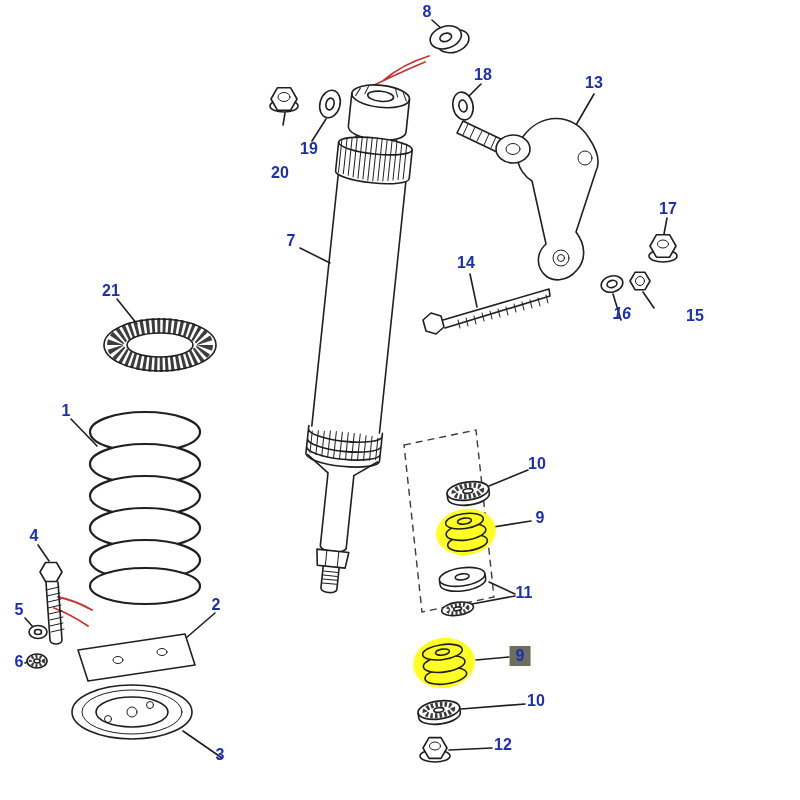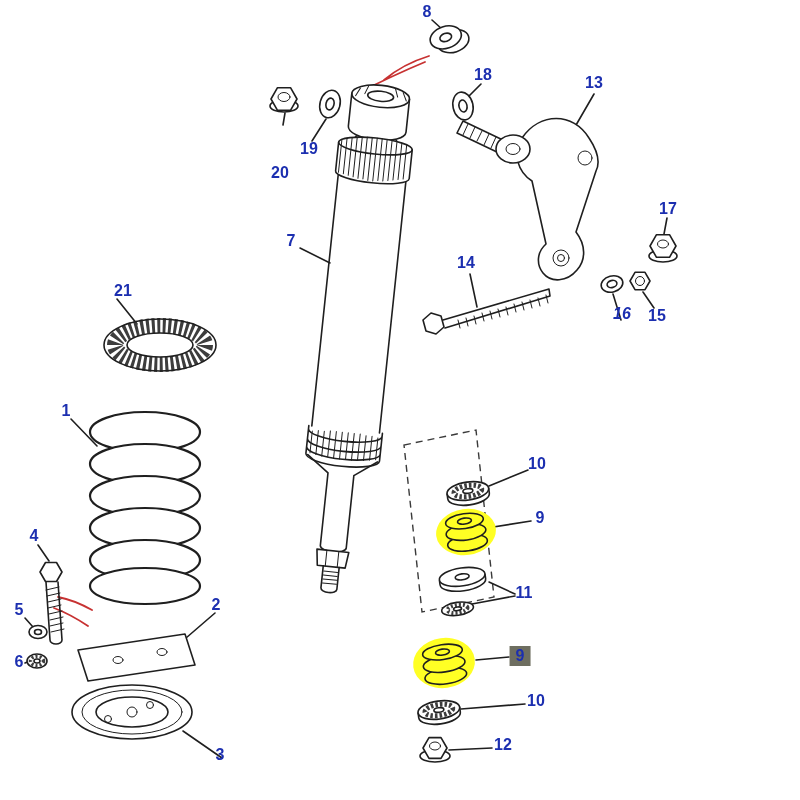--- a/index.html
+++ b/index.html
@@ -215,22 +215,22 @@
 
 <div class="labels">
       <div class="part-label" style="left: 427px; top: 12px;">8</div>
       <div class="part-label" style="left: 483px; top: 75px;">18</div>
       <div class="part-label" style="left: 594px; top: 83px; text-align: center;">13</div>
       <div class="part-label" style="left: 280px; top: 133px; margin-top: 40px;">20</div>
       <div class="part-label" style="left: 309px; top: 149px; text-align: center;">19</div>
       <div class="part-label" style="left: 668px; top: 209px;">17</div>
       <div class="part-label" style="left: 291px; top: 241px;">7</div>
       <div class="part-label" style="left: 466px; top: 263px; text-align: right;">14</div>
-      <div class="part-label" style="left: 111px; top: 291px; margin-left: 12px;">21</div>
-      <div class="part-label" style="left: 657px; top: 316px;">15</div>
+      <div class="part-label" style="left: 111px; top: 291px;">21</div>
+      <div class="part-label" style="left: 695px; top: 316px;">15</div>
       <div class="part-label" style="left: 622px; top: 314px; font-style: italic;">16</div>
       <div class="part-label" style="left: 66px; top: 411px;">1</div>
       <div class="part-label" style="left: 537px; top: 464px;">10</div>
       <div class="part-label" style="left: 540px; top: 518px;">9</div>
       <div class="part-label" style="left: 34px; top: 536px;">4</div>
       <div class="part-label" style="left: 524px; top: 593px;">11</div>
       <div class="part-label" style="left: 216px; top: 605px;">2</div>
       <div class="part-label" style="left: 19px; top: 610px;">5</div>
       <div class="part-label selected" style="left: 520px; top: 656px;">9</div>
       <div class="part-label" style="left: 19px; top: 662px;">6</div>

